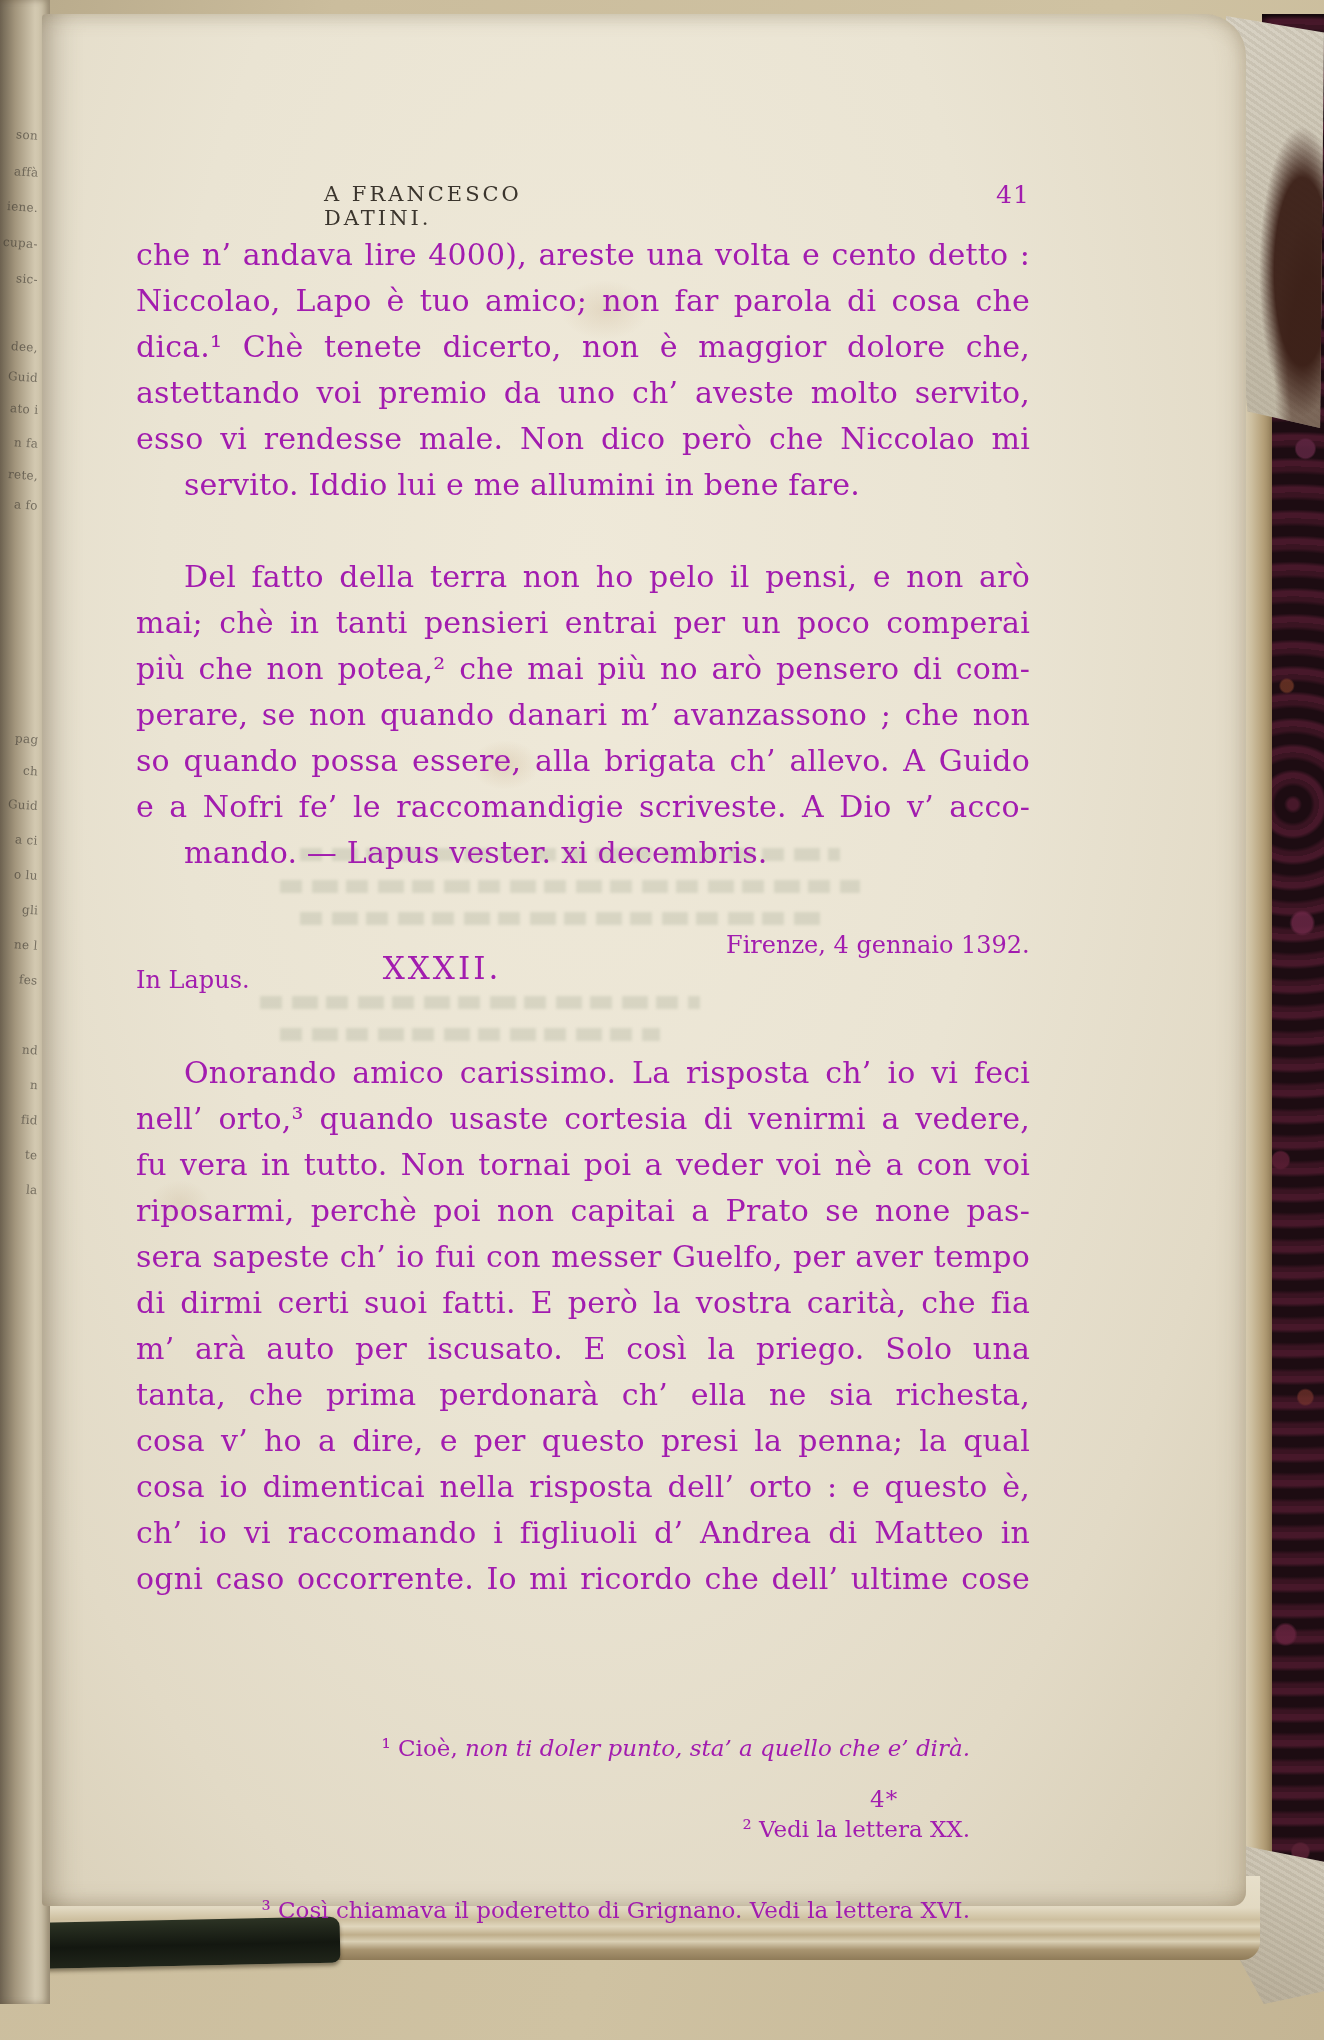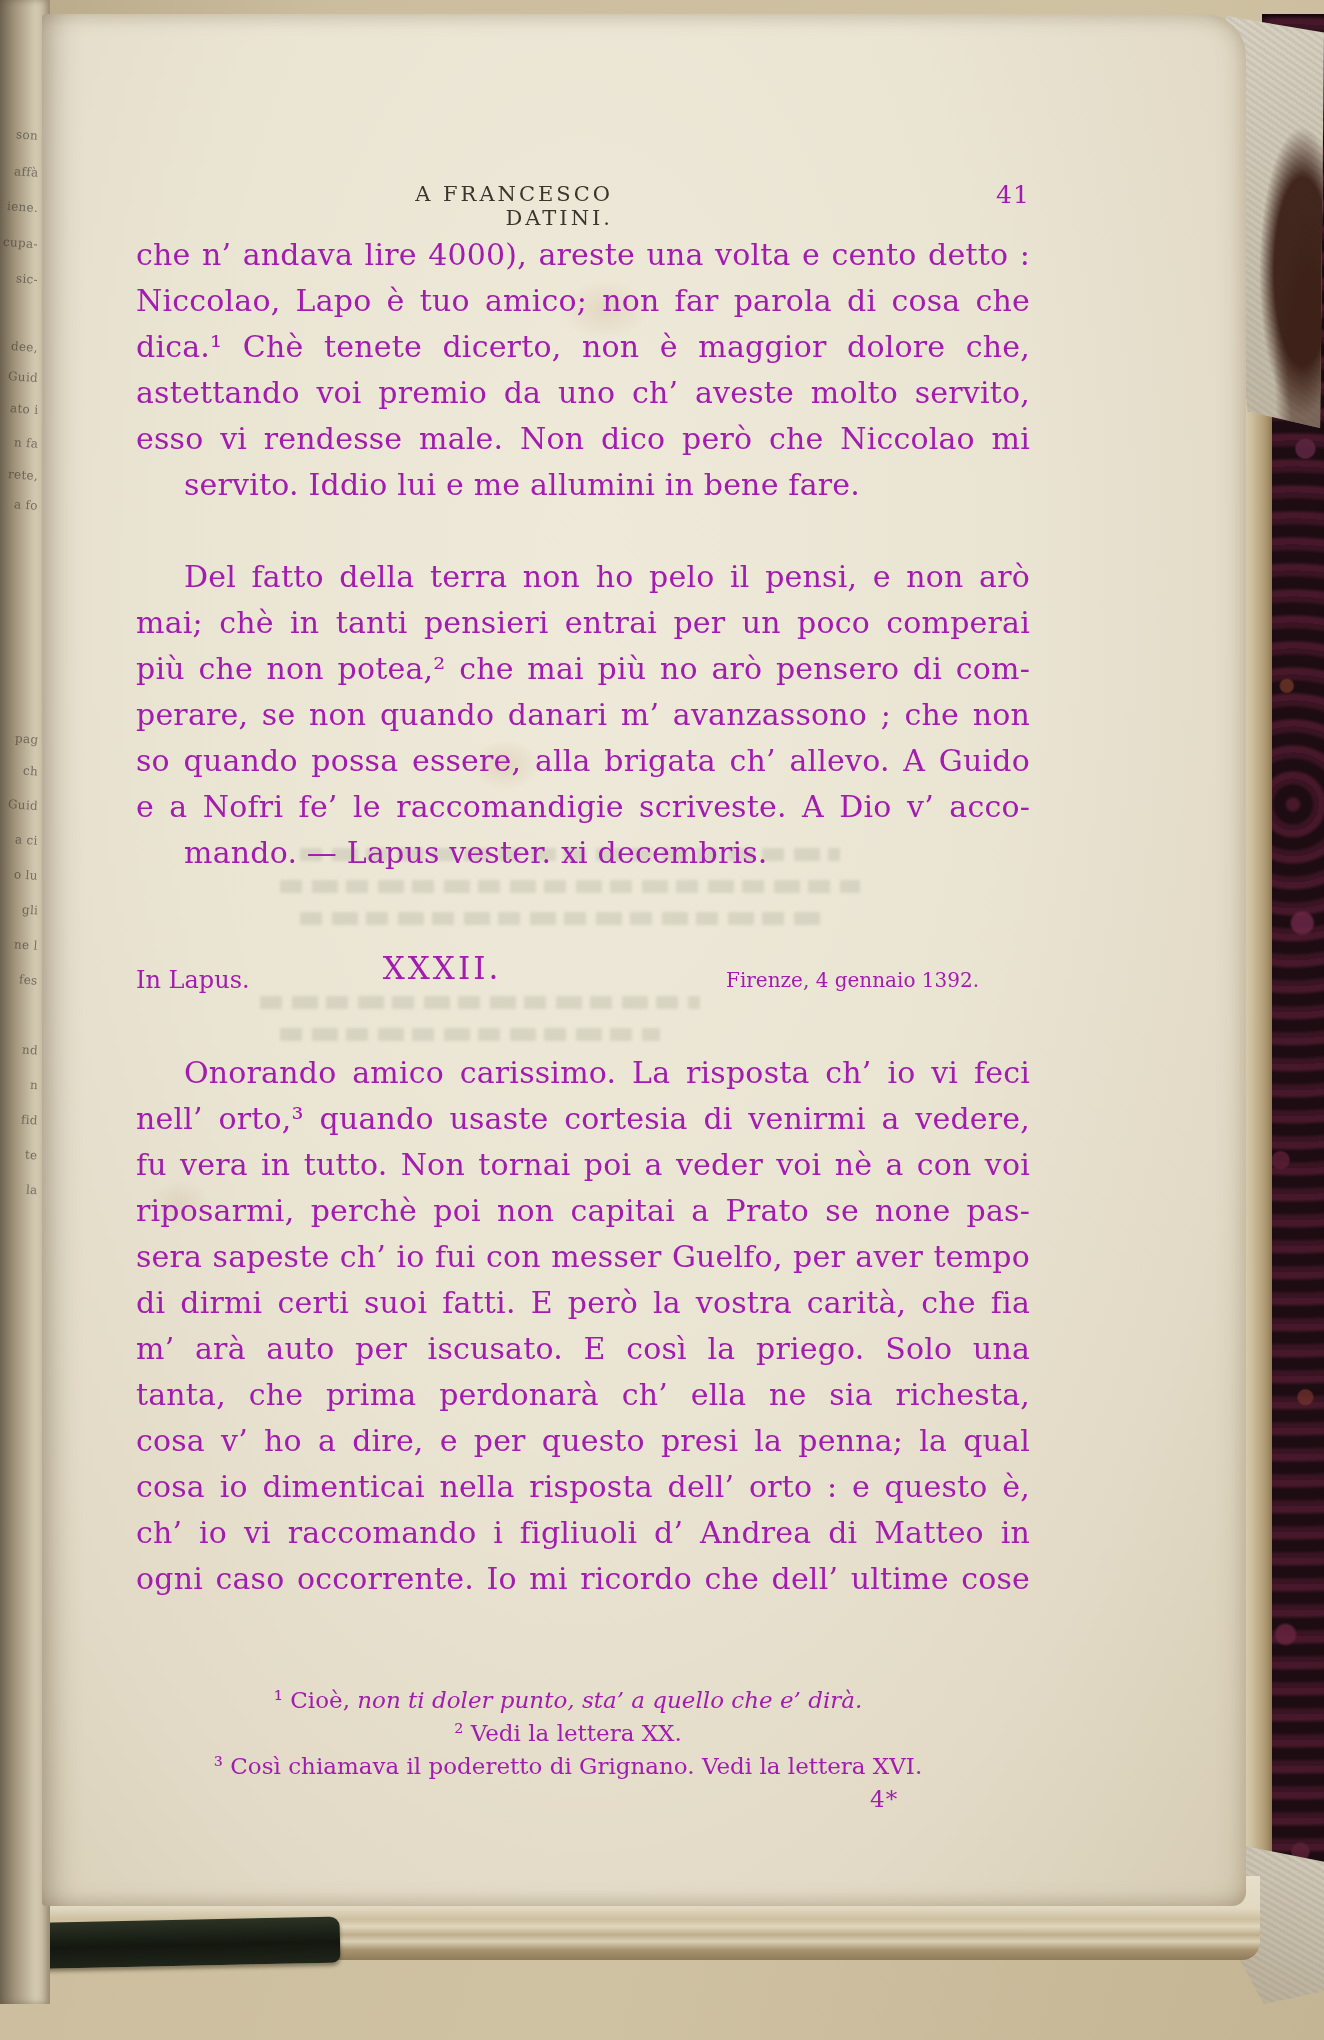--- a/index.html
+++ b/index.html
@@ -100,37 +100,37 @@
 
   
   .ghost{
     height:13px;filter:blur(1.6px);opacity:.14;
     background:repeating-linear-gradient(90deg,#5c6e52 0 22px,rgba(0,0,0,0) 22px 32px,#5c6e52 32px 58px,rgba(0,0,0,0) 58px 66px);
   }
 
   
   .ink{color:#a21caf;}
   .header-line{
-    left:313px;top:182px;width:300px;text-align:right;
+    left:324px;top:182px;width:300px;text-align:left;
     font-size:21px;letter-spacing:3px;color:#3b352d;
   }
   .page-num{left:996px;top:180px;font-size:25px;letter-spacing:1px;}
   .body-block{left:136px;width:894px;font-size:30px;line-height:46px;letter-spacing:.2px;}
   .p1{top:232px;}
   .p2{top:554px;}
   .p3{top:1050px;}
   .jline{text-align:justify;text-align-last:justify;white-space:nowrap;}
   .jline.indent{padding-left:48px;}
   .lline{text-align:left;margin-left:48px;}
   .sec-place{left:136px;top:966px;font-size:24px;}
   .sec-num{left:352px;top:950px;width:180px;text-align:center;font-size:31px;letter-spacing:3px;}
-  .sec-date{left:726px;top:968px;font-size:20px;}
+  .sec-date{left:726px;top:931px;font-size:24px;}
   .footnotes{left:150px;top:1684px;width:820px;font-size:23px;line-height:33px;}
   .fn .it{font-style:italic;}
-  .fn{text-align:center;}
+  .fn{text-align:right;margin-top:48px;}
   .fn-indent{padding-left:16px;}
   .sig-mark{left:870px;top:1786px;font-size:23px;letter-spacing:1px;}
 </style>
 </head>
 <body>
 
 <div class="abs marble"></div>
 <div class="abs fore-edge"></div>
 <div class="abs endpaper-top"></div>
 <div class="abs endpaper-bottom"></div>

